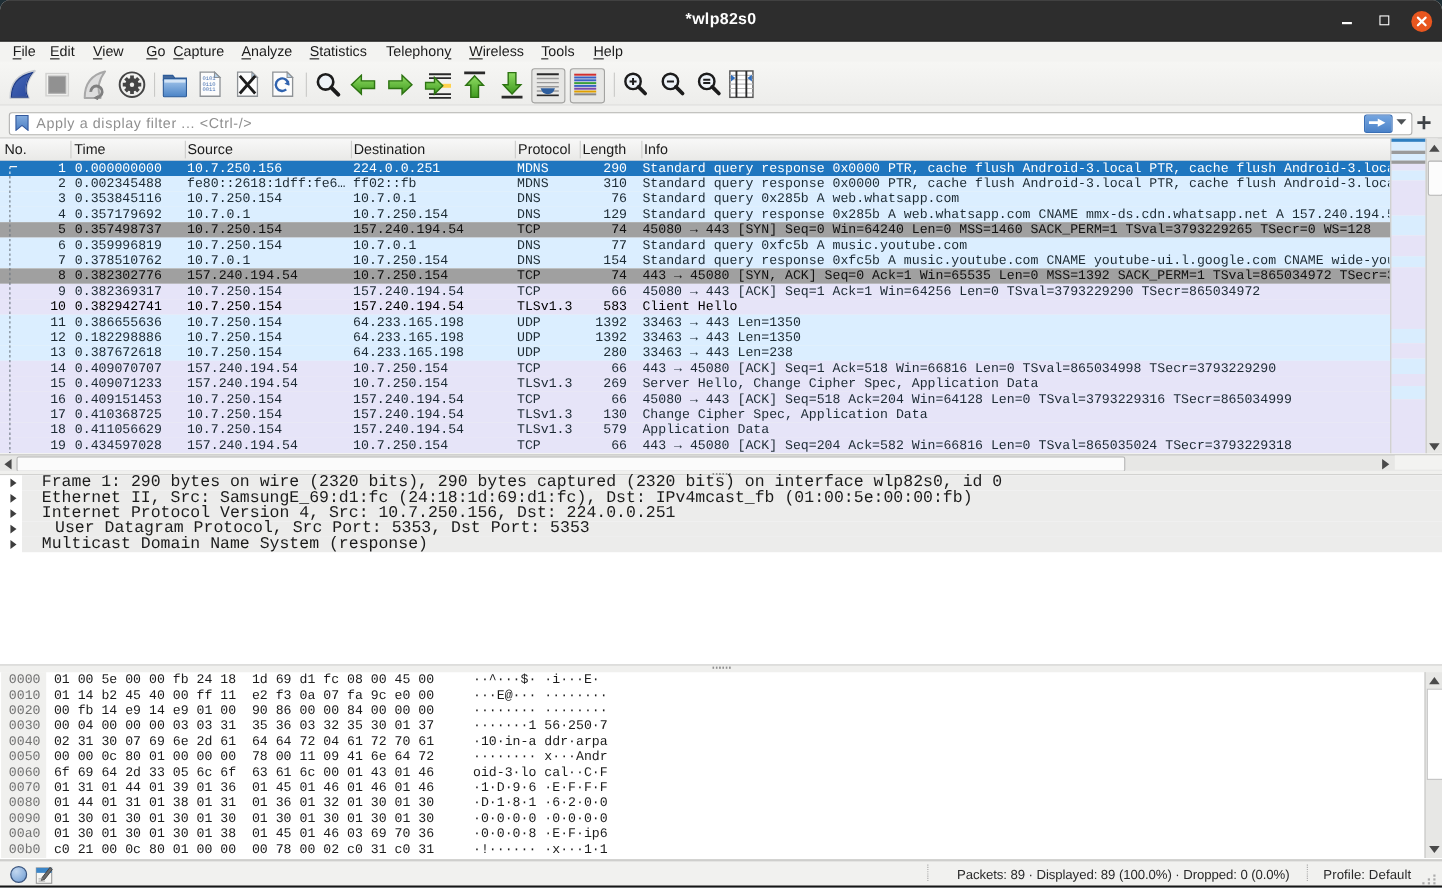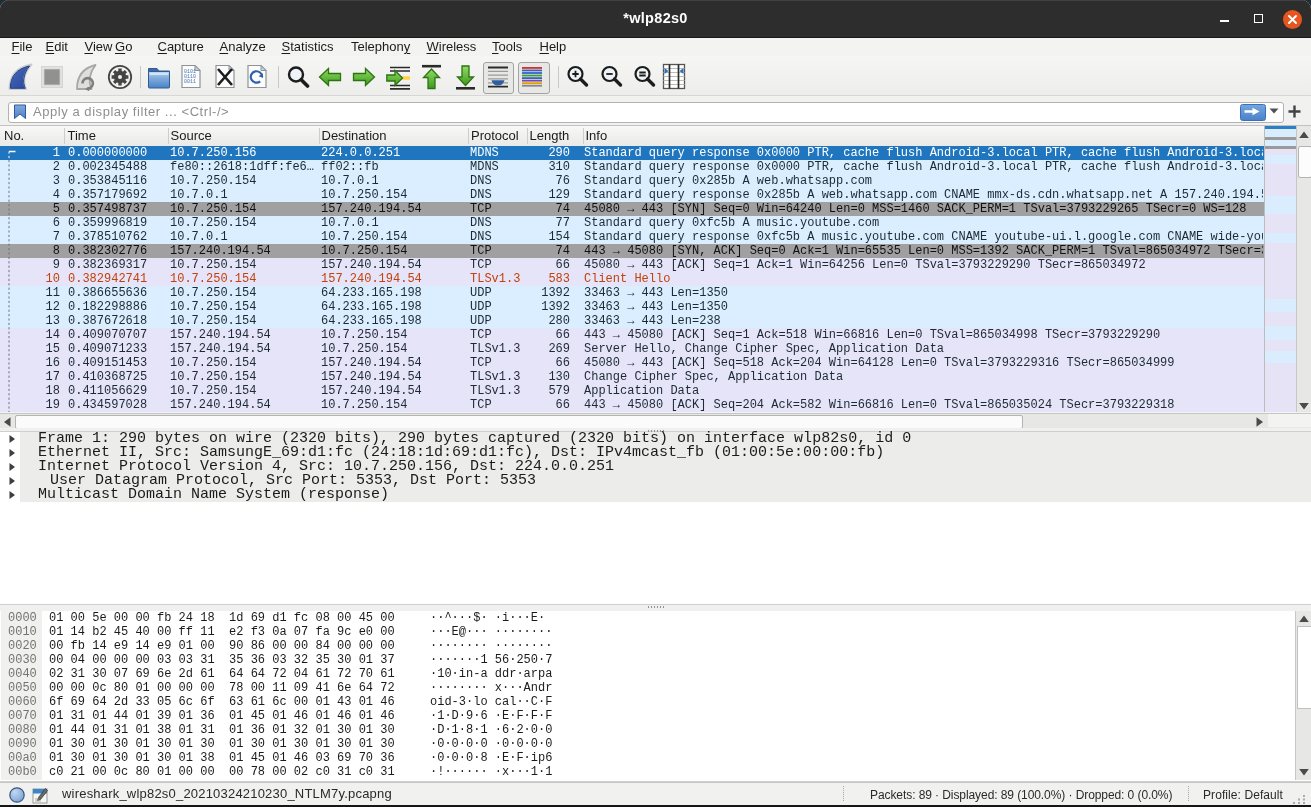--- a/index.html
+++ b/index.html
@@ -54,21 +54,21 @@
 <div class="abs" style="left:1220px;top:20px;width:9px;height:2px;background:#fdfdfd;"></div>
 <div class="abs" style="left:1254px;top:14px;width:7px;height:7px;border:1.5px solid #fdfdfd;"></div>
 <div class="abs" style="left:1283px;top:9.5px;width:19px;height:19px;border-radius:50%;background:#e8561f;"></div>
 <svg class="abs" style="left:1283px;top:9.5px;" width="19" height="19">
       <path d="M6 6 L13 13 M13 6 L6 13" stroke="#ffffff" stroke-width="2" stroke-linecap="round"></path>
     </svg>
 <div id="menubar">
 <div class="mi" style="left:11.5px;"><u>F</u>ile</div>
 <div class="mi" style="left:45.5px;"><u>E</u>dit</div>
 <div class="mi" style="left:84.5px;"><u>V</u>iew</div>
-<div class="mi" style="left:115px;"><u>G</u>o</div>
+<div class="mi" style="left:133px;"><u>G</u>o</div>
 <div class="mi" style="left:157.5px;"><u>C</u>apture</div>
 <div class="mi" style="left:219.5px;"><u>A</u>nalyze</div>
 <div class="mi" style="left:281.5px;"><u>S</u>tatistics</div>
 <div class="mi" style="left:351px;">Telephon<u>y</u></div>
 <div class="mi" style="left:426.5px;"><u>W</u>ireless</div>
 <div class="mi" style="left:492px;"><u>T</u>ools</div>
 <div class="mi" style="left:539.5px;"><u>H</u>elp</div>
 </div>
 <div id="toolbar"></div>
 <div class="tsep" style="left:139.5px;"></div>
@@ -258,21 +258,21 @@
 <div id="plist">
 <div class="prow" style="top:0px;background:#1f76bf;color:#ffffff;"><span class="c-no">1</span><span class="c-t">0.000000000</span><span class="c-s">10.7.250.156</span><span class="c-d">224.0.0.251</span><span class="c-p">MDNS</span><span class="c-l">290</span><span class="c-i">Standard query response 0x0000 PTR, cache flush Android-3.local PTR, cache flush Android-3.loca</span></div>
 <div class="prow" style="top:14px;background:#dbeeff;color:#1c2a33;"><span class="c-no">2</span><span class="c-t">0.002345488</span><span class="c-s">fe80::2618:1dff:fe6…</span><span class="c-d">ff02::fb</span><span class="c-p">MDNS</span><span class="c-l">310</span><span class="c-i">Standard query response 0x0000 PTR, cache flush Android-3.local PTR, cache flush Android-3.loca</span></div>
 <div class="prow" style="top:28px;background:#dbeeff;color:#1c2a33;"><span class="c-no">3</span><span class="c-t">0.353845116</span><span class="c-s">10.7.250.154</span><span class="c-d">10.7.0.1</span><span class="c-p">DNS</span><span class="c-l">76</span><span class="c-i">Standard query 0x285b A web.whatsapp.com</span></div>
 <div class="prow" style="top:42px;background:#dbeeff;color:#1c2a33;"><span class="c-no">4</span><span class="c-t">0.357179692</span><span class="c-s">10.7.0.1</span><span class="c-d">10.7.250.154</span><span class="c-p">DNS</span><span class="c-l">129</span><span class="c-i">Standard query response 0x285b A web.whatsapp.com CNAME mmx-ds.cdn.whatsapp.net A 157.240.194.5</span></div>
 <div class="prow" style="top:56px;background:#a0a0a0;color:#111111;"><span class="c-no">5</span><span class="c-t">0.357498737</span><span class="c-s">10.7.250.154</span><span class="c-d">157.240.194.54</span><span class="c-p">TCP</span><span class="c-l">74</span><span class="c-i">45080 → 443 [SYN] Seq=0 Win=64240 Len=0 MSS=1460 SACK_PERM=1 TSval=3793229265 TSecr=0 WS=128</span></div>
 <div class="prow" style="top:70px;background:#dbeeff;color:#1c2a33;"><span class="c-no">6</span><span class="c-t">0.359996819</span><span class="c-s">10.7.250.154</span><span class="c-d">10.7.0.1</span><span class="c-p">DNS</span><span class="c-l">77</span><span class="c-i">Standard query 0xfc5b A music.youtube.com</span></div>
 <div class="prow" style="top:84px;background:#dbeeff;color:#1c2a33;"><span class="c-no">7</span><span class="c-t">0.378510762</span><span class="c-s">10.7.0.1</span><span class="c-d">10.7.250.154</span><span class="c-p">DNS</span><span class="c-l">154</span><span class="c-i">Standard query response 0xfc5b A music.youtube.com CNAME youtube-ui.l.google.com CNAME wide-you</span></div>
 <div class="prow" style="top:98px;background:#a0a0a0;color:#111111;"><span class="c-no">8</span><span class="c-t">0.382302776</span><span class="c-s">157.240.194.54</span><span class="c-d">10.7.250.154</span><span class="c-p">TCP</span><span class="c-l">74</span><span class="c-i">443 → 45080 [SYN, ACK] Seq=0 Ack=1 Win=65535 Len=0 MSS=1392 SACK_PERM=1 TSval=865034972 TSecr=3</span></div>
 <div class="prow" style="top:112px;background:#e6e4f8;color:#1c2a33;"><span class="c-no">9</span><span class="c-t">0.382369317</span><span class="c-s">10.7.250.154</span><span class="c-d">157.240.194.54</span><span class="c-p">TCP</span><span class="c-l">66</span><span class="c-i">45080 → 443 [ACK] Seq=1 Ack=1 Win=64256 Len=0 TSval=3793229290 TSecr=865034972</span></div>
-<div class="prow" style="top:126px;background:#e6e4f8;color:#c2410c;"><span class="c-no">10</span><span class="c-t">0.382942741</span><span class="c-s">10.7.250.154</span><span class="c-d">157.240.194.54</span><span class="c-p">TLSv1.3</span><span class="c-l">583</span><span class="c-i">Client Hello</span></div>
+<div class="prow" style="top:126px;background:#e6e4f8;color:#000000;"><span class="c-no">10</span><span class="c-t">0.382942741</span><span class="c-s">10.7.250.154</span><span class="c-d">157.240.194.54</span><span class="c-p">TLSv1.3</span><span class="c-l">583</span><span class="c-i">Client Hello</span></div>
 <div class="prow" style="top:140px;background:#dbeeff;color:#1c2a33;"><span class="c-no">11</span><span class="c-t">0.386655636</span><span class="c-s">10.7.250.154</span><span class="c-d">64.233.165.198</span><span class="c-p">UDP</span><span class="c-l">1392</span><span class="c-i">33463 → 443 Len=1350</span></div>
 <div class="prow" style="top:154px;background:#dbeeff;color:#1c2a33;"><span class="c-no">12</span><span class="c-t">0.182298886</span><span class="c-s">10.7.250.154</span><span class="c-d">64.233.165.198</span><span class="c-p">UDP</span><span class="c-l">1392</span><span class="c-i">33463 → 443 Len=1350</span></div>
 <div class="prow" style="top:168px;background:#dbeeff;color:#1c2a33;"><span class="c-no">13</span><span class="c-t">0.387672618</span><span class="c-s">10.7.250.154</span><span class="c-d">64.233.165.198</span><span class="c-p">UDP</span><span class="c-l">280</span><span class="c-i">33463 → 443 Len=238</span></div>
 <div class="prow" style="top:182px;background:#e6e4f8;color:#1c2a33;"><span class="c-no">14</span><span class="c-t">0.409070707</span><span class="c-s">157.240.194.54</span><span class="c-d">10.7.250.154</span><span class="c-p">TCP</span><span class="c-l">66</span><span class="c-i">443 → 45080 [ACK] Seq=1 Ack=518 Win=66816 Len=0 TSval=865034998 TSecr=3793229290</span></div>
 <div class="prow" style="top:196px;background:#e6e4f8;color:#1c2a33;"><span class="c-no">15</span><span class="c-t">0.409071233</span><span class="c-s">157.240.194.54</span><span class="c-d">10.7.250.154</span><span class="c-p">TLSv1.3</span><span class="c-l">269</span><span class="c-i">Server Hello, Change Cipher Spec, Application Data</span></div>
 <div class="prow" style="top:210px;background:#e6e4f8;color:#1c2a33;"><span class="c-no">16</span><span class="c-t">0.409151453</span><span class="c-s">10.7.250.154</span><span class="c-d">157.240.194.54</span><span class="c-p">TCP</span><span class="c-l">66</span><span class="c-i">45080 → 443 [ACK] Seq=518 Ack=204 Win=64128 Len=0 TSval=3793229316 TSecr=865034999</span></div>
 <div class="prow" style="top:224px;background:#e6e4f8;color:#1c2a33;"><span class="c-no">17</span><span class="c-t">0.410368725</span><span class="c-s">10.7.250.154</span><span class="c-d">157.240.194.54</span><span class="c-p">TLSv1.3</span><span class="c-l">130</span><span class="c-i">Change Cipher Spec, Application Data</span></div>
 <div class="prow" style="top:238px;background:#e6e4f8;color:#1c2a33;"><span class="c-no">18</span><span class="c-t">0.411056629</span><span class="c-s">10.7.250.154</span><span class="c-d">157.240.194.54</span><span class="c-p">TLSv1.3</span><span class="c-l">579</span><span class="c-i">Application Data</span></div>
 <div class="prow" style="top:252px;background:#e6e4f8;color:#1c2a33;"><span class="c-no">19</span><span class="c-t">0.434597028</span><span class="c-s">157.240.194.54</span><span class="c-d">10.7.250.154</span><span class="c-p">TCP</span><span class="c-l">66</span><span class="c-i">443 → 45080 [ACK] Seq=204 Ack=582 Win=66816 Len=0 TSval=865035024 TSecr=3793229318</span></div>
 <svg class="abs" style="left:0;top:0;" width="20" height="266">
@@ -376,21 +376,20 @@
       <circle cx="8" cy="8" r="7.2" fill="url(#sph)" stroke="#3c567e" stroke-width="1.2"></circle>
     </svg>
 <svg class="abs" style="left:32px;top:786.5px;" width="17" height="17" viewBox="0 0 17 17">
       <rect x="1" y="2" width="14" height="14" fill="#f6f6f4" stroke="#9a9a9a" stroke-width="1"></rect>
       <rect x="1" y="2" width="14" height="4.5" fill="#3b86c8"></rect>
       <path d="M13.5 1.5 L6.5 10.5 L5.5 13.5 L8.5 12.5 L15.5 3.5 Z" fill="#6a6a6a" stroke="#3a3a3a" stroke-width="0.8"></path>
       <g stroke="#9a9a9a" stroke-width="0.8">
         <path d="M3 12 h4 M3 14 h6"></path>
       </g>
     </svg>
-<div class="abs" style="left:62px;top:786px;height:16px;line-height:16px;font-size:13px;letter-spacing:0.2px;color:#2a2a2a;">wireshark_wlp82s0_20210324210230_NTLM7y.pcapng</div>
 <div class="dotsep" style="left:843px;"></div>
 <div class="dotsep" style="left:1188px;"></div>
 <div class="abs" style="left:870px;top:787px;height:16px;line-height:16px;font-size:12px;letter-spacing:-0.08px;color:#2a2a2a;">Packets: 89 · Displayed: 89 (100.0%) · Dropped: 0 (0.0%)</div>
 <div class="abs" style="left:1203px;top:787px;height:16px;line-height:16px;font-size:12px;letter-spacing:0.08px;color:#2a2a2a;">Profile: Default</div>
 <svg class="abs" style="left:1292px;top:794px;" width="16" height="11" viewBox="0 0 16 11">
       <g fill="#ababab">
         <rect x="11" y="1" width="2" height="2"></rect>
         <rect x="6" y="4.5" width="2" height="2"></rect>
         <rect x="11" y="4.5" width="2" height="2"></rect>
         <rect x="1" y="8" width="2" height="2"></rect>

